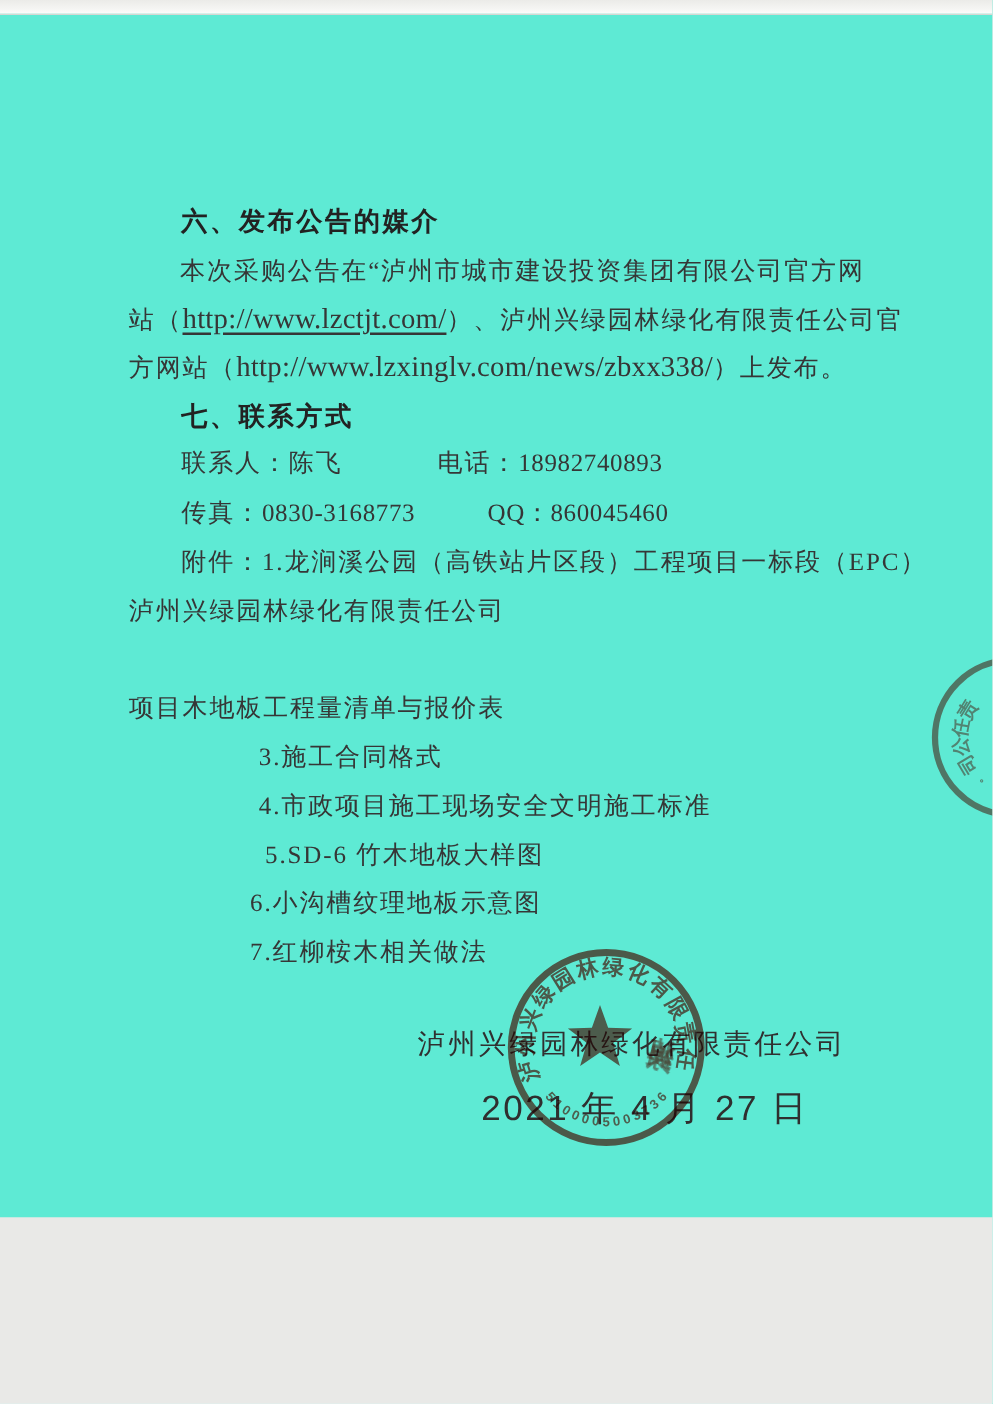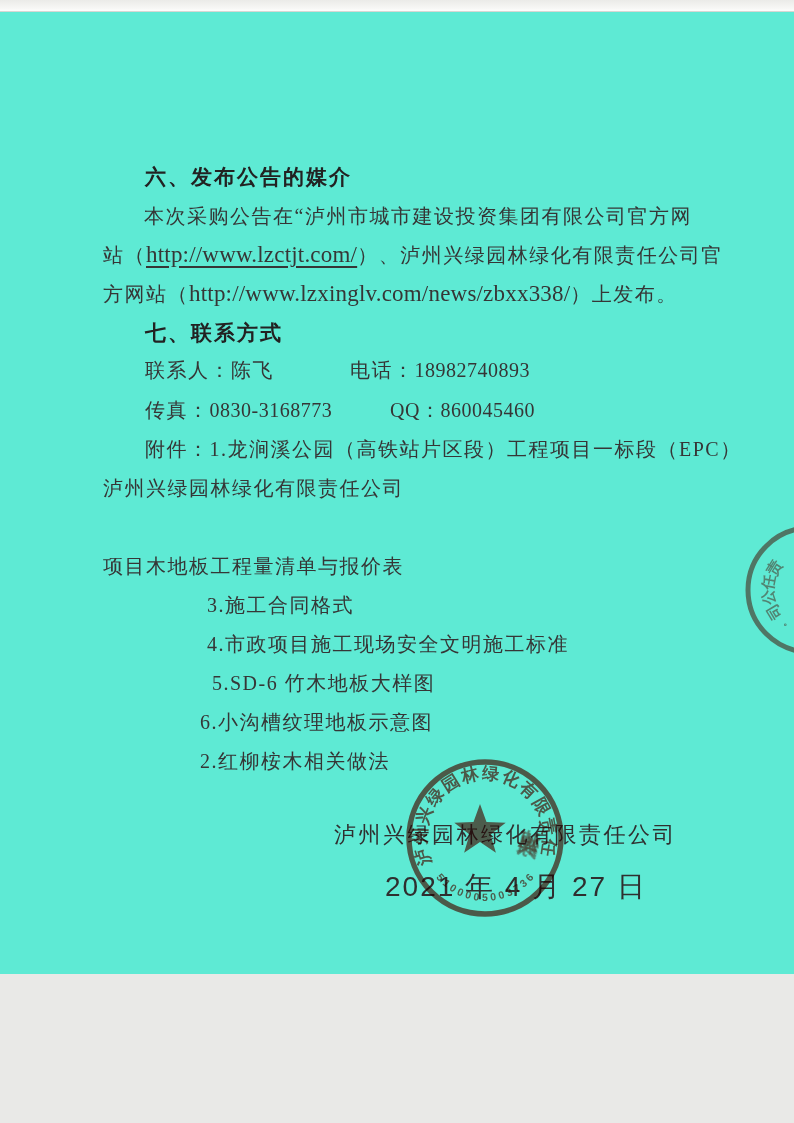--- a/index.html
+++ b/index.html
@@ -114,21 +114,21 @@
     <span>附件：</span><span>1.龙涧溪公园（高铁站片区段）工程项目一标段（EPC）</span>
   </div>
   <div class="line" style="left:103px;top:475px;">泸州兴绿园林绿化有限责任公司</div>
 
   <div class="line" style="left:103px;top:553px;">项目木地板工程量清单与报价表</div>
 
   <div class="line" style="left:207px;top:592px;">3.施工合同格式</div>
   <div class="line" style="left:207px;top:631px;">4.市政项目施工现场安全文明施工标准</div>
   <div class="line" style="left:200px;top:670px;margin-left:12px;">5.SD-6 竹木地板大样图</div>
   <div class="line" style="left:200px;top:709px;">6.小沟槽纹理地板示意图</div>
-  <div class="line" style="left:200px;top:748px;">2.红柳桉木相关做法</div>
+  <div class="line" style="left:200px;top:748px;">7.红柳桉木相关做法</div>
 
   <div class="line company-line" style="left:334px;top:820px;">泸州兴绿园林绿化有限责任公司</div>
   <div class="line date-line" style="left:385px;top:868px;">2021 年 4 月 27 日</div>
 
   <div class="seal">
     <svg width="164" height="164" viewBox="0 0 164 164">
       <defs>
         <path id="ringPath" d="M 28.5 106.9 A 59 59 0 1 1 135.5 106.9" fill="none"></path>
         <path id="codePath" d="M 31.7 119.9 A 63 63 0 0 0 132.3 119.9" fill="none"></path>
       </defs>

